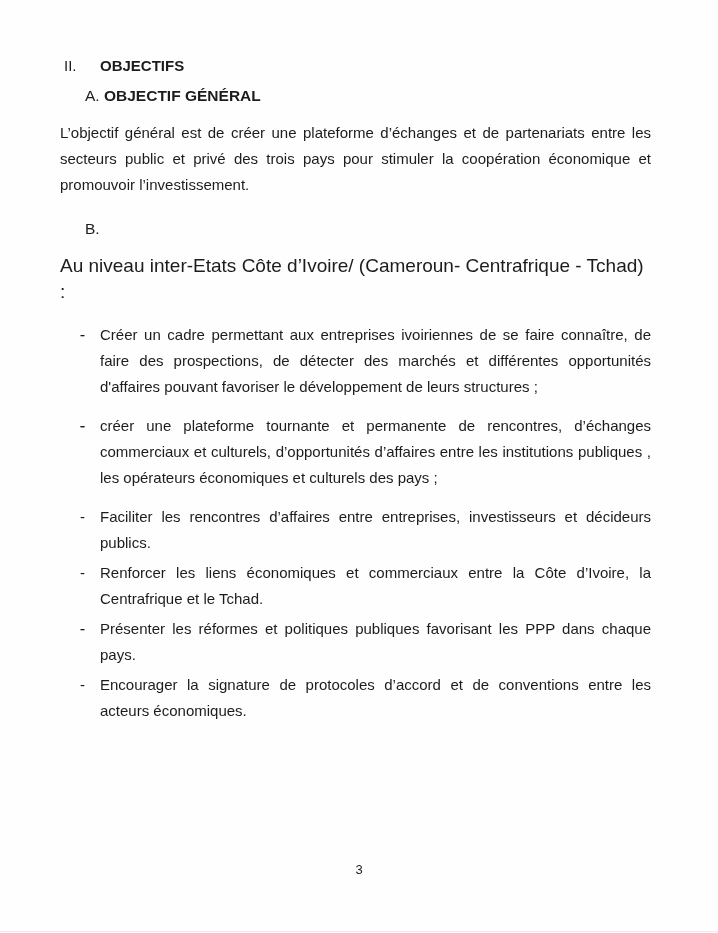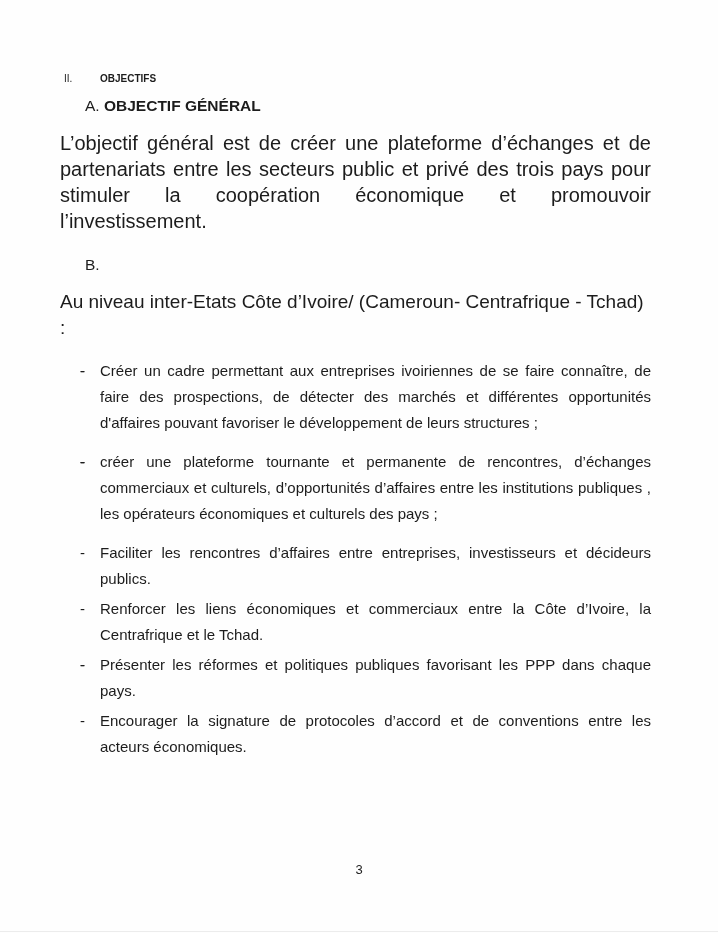--- a/index.html
+++ b/index.html
@@ -14,22 +14,22 @@
     background: #fefefe;
     font-family: "Liberation Sans", sans-serif;
     color: #1c1c1c;
     overflow: hidden;
     box-sizing: border-box;
     padding: 57px 67px 0 60px;
   }
   
   .h-level1 {
     font-weight: bold;
-    font-size: 10px;
-    margin: 16px 0 13px 4px;
+    font-size: 15px;
+    margin: 0 0 13px 4px;
     display: flex;
     align-items: center;
   }
   .h-level1 .hnum {
     font-weight: normal;
     width: 36px;
     flex: 0 0 36px;
   }
   
   .h-level2 {
@@ -37,21 +37,21 @@
     font-size: 15.5px;
     margin: 0 0 15px 25px;
     display: flex;
   }
   .h-level2 .hnum {
     font-weight: normal;
     width: 19px;
     flex: 0 0 19px;
   }
   .para {
-    font-size: 20px;
+    font-size: 15px;
     line-height: 26px;
     text-align: justify;
     text-align-last: left;
     margin: 0 0 22px 0;
   }
   .intro {
     font-size: 19px;
     line-height: 26px;
     margin: 0 0 17px 0;
   }

